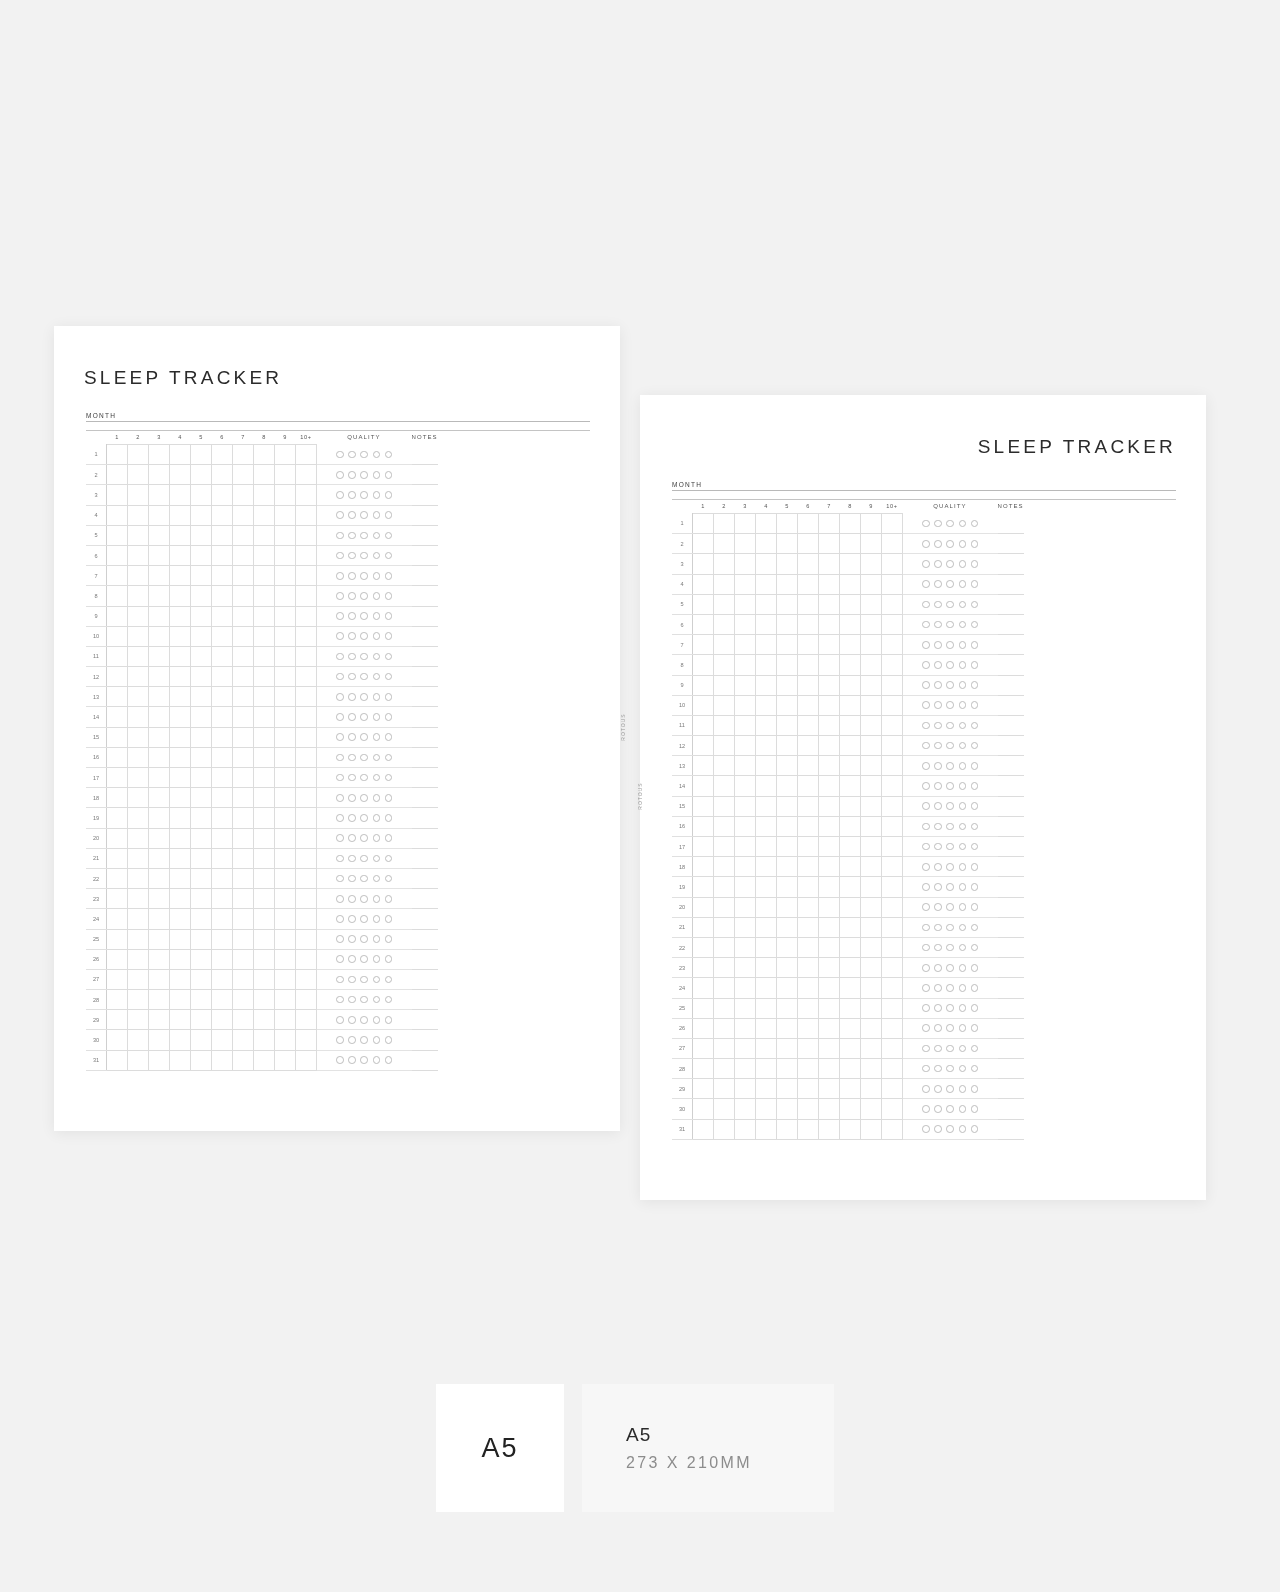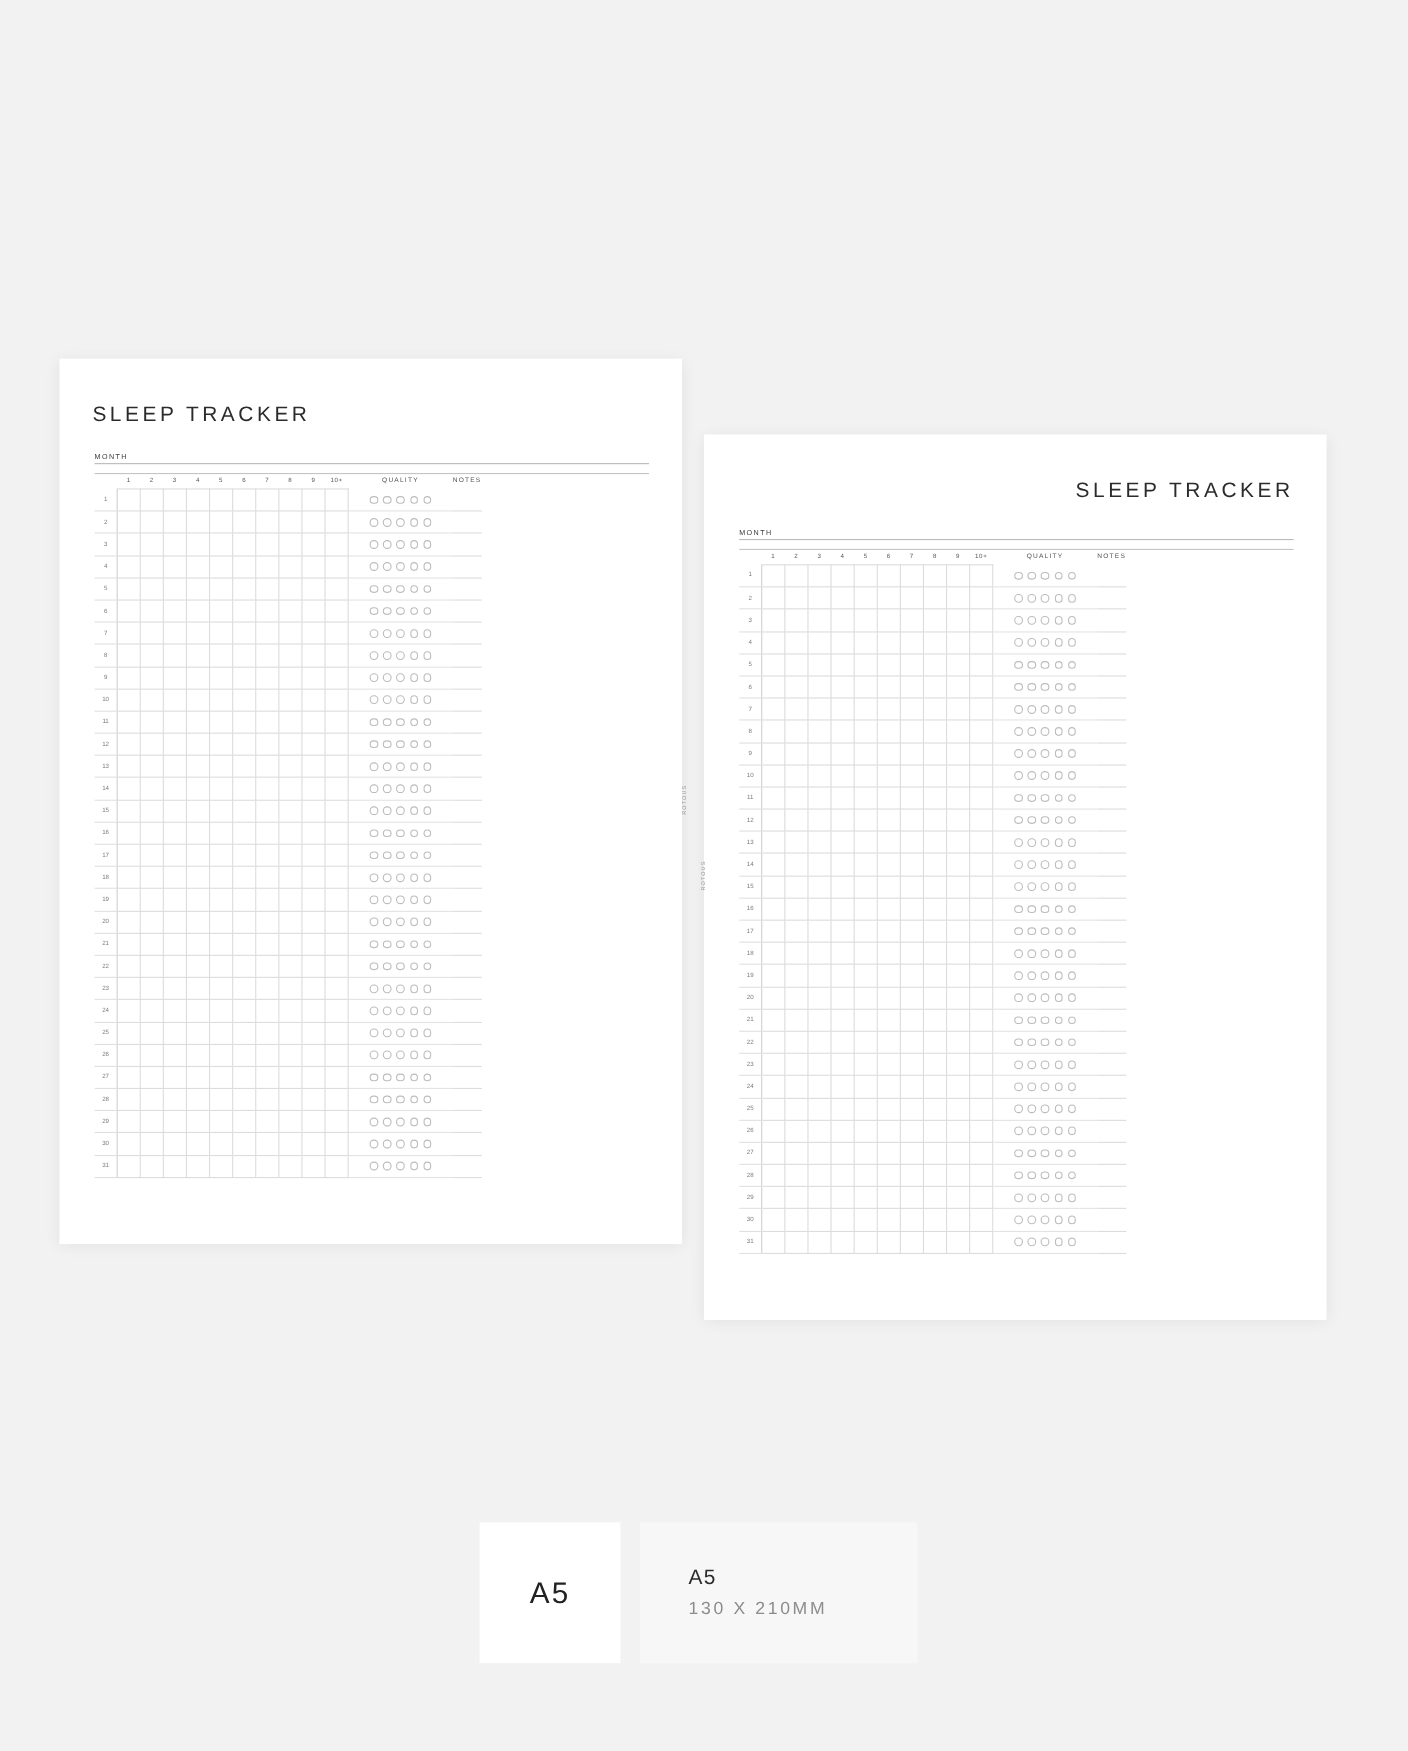--- a/index.html
+++ b/index.html
@@ -1223,15 +1223,15 @@
       </tbody>
   </table>
 
   <div class="side-text" style="left:-14px; top:398px;">ROTOUS</div>
 </div>
 
 <div class="footer">
   <div class="sw-a5">A5</div>
   <div class="sw-info">
     <div class="line1">A5</div>
-    <div class="line2">130 X 210MM</div>
+    <div class="line2">273 X 210MM</div>
   </div>
 </div>
 
 </body></html>

